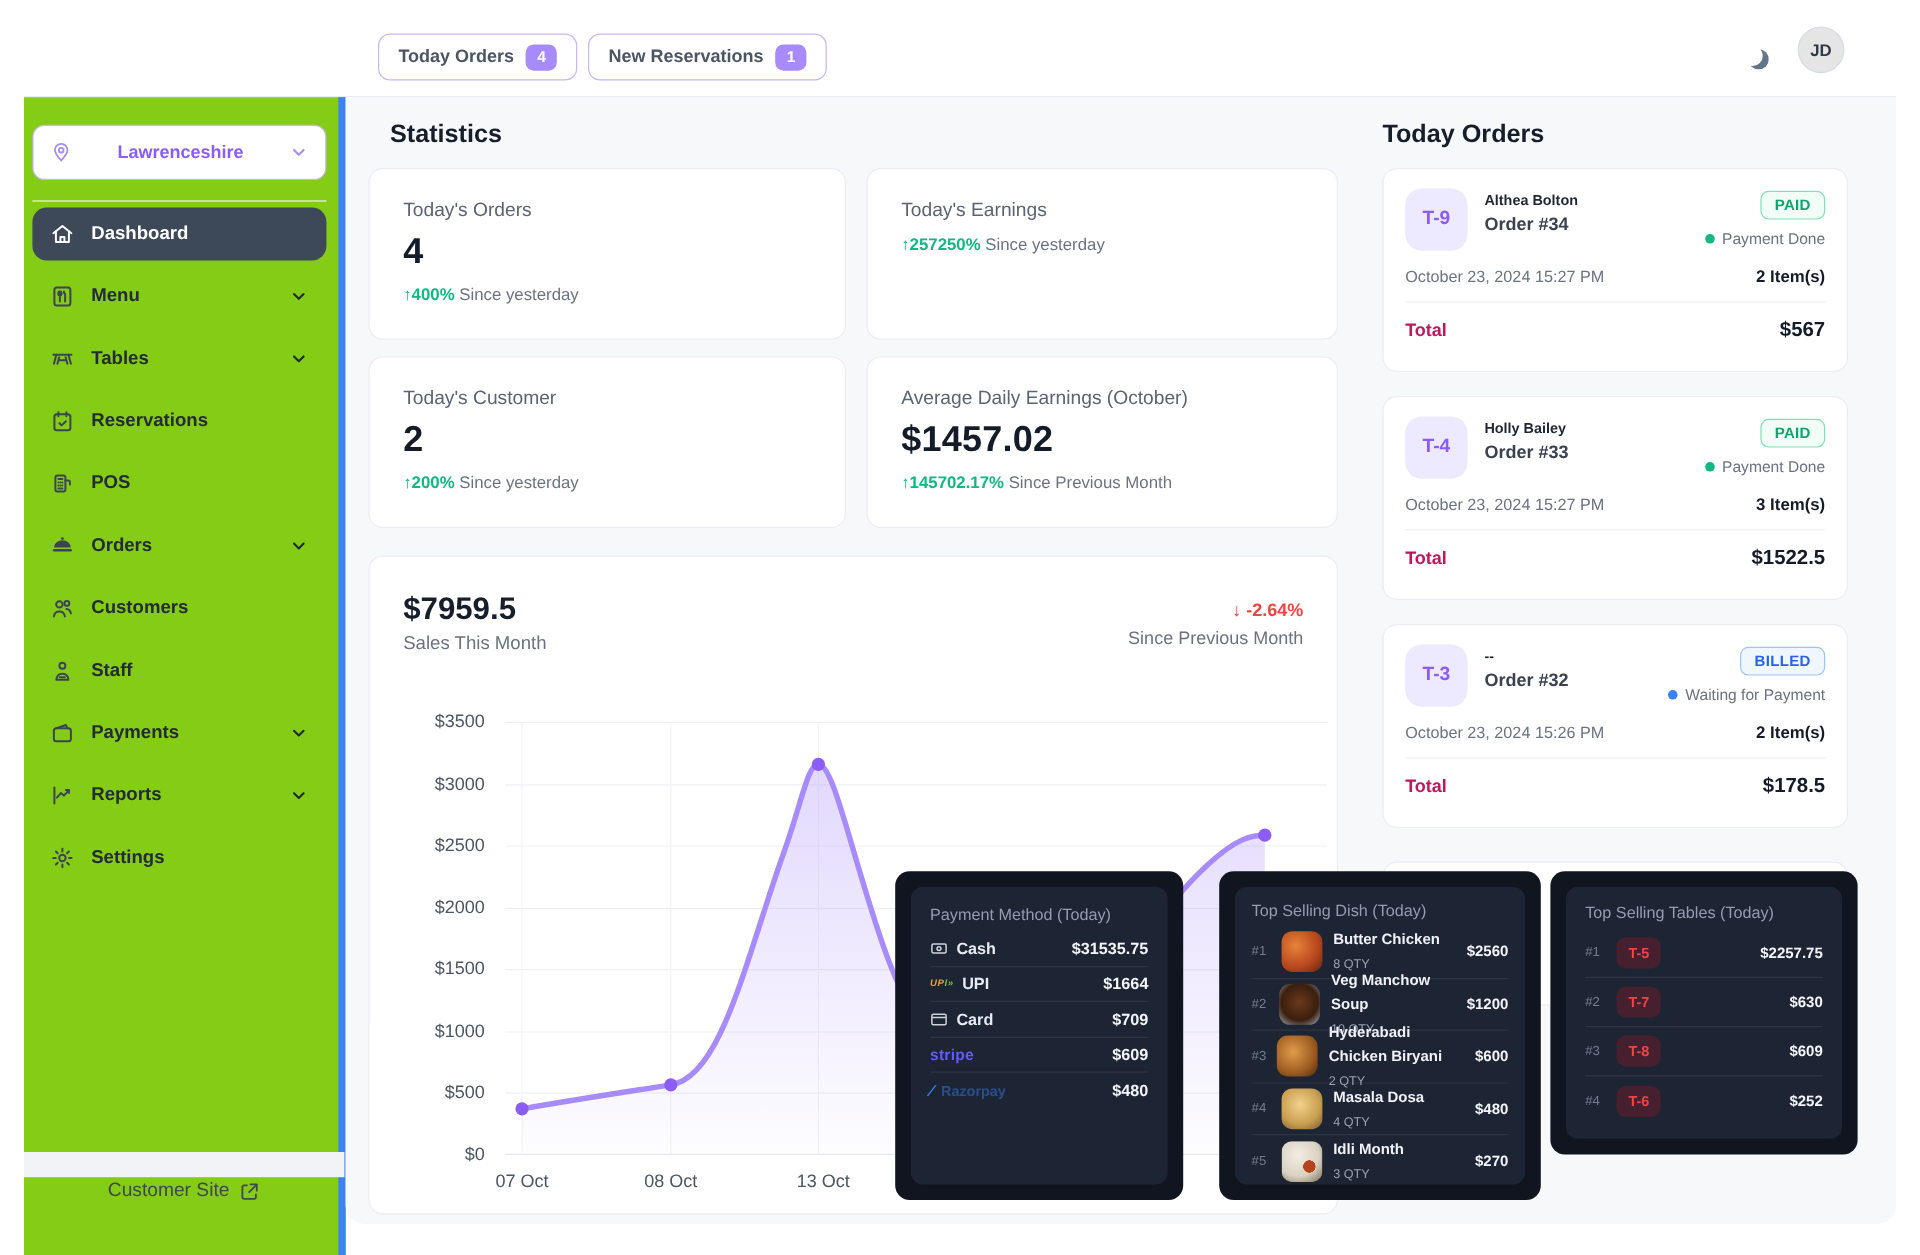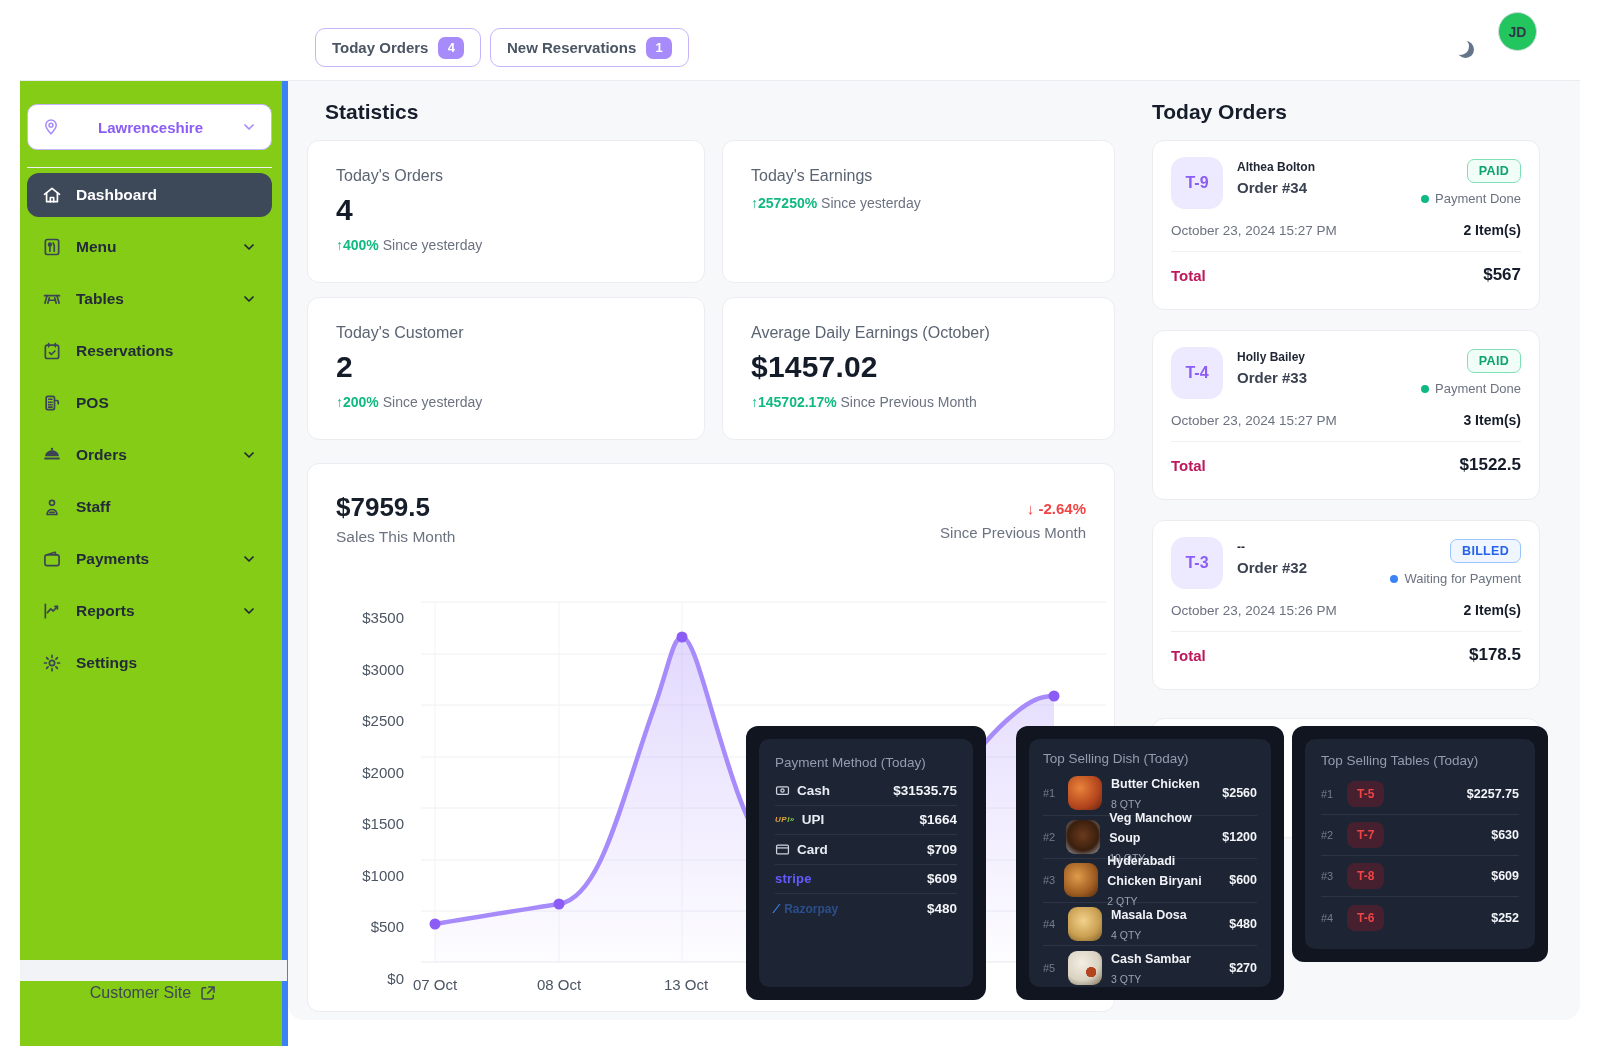--- a/index.html
+++ b/index.html
@@ -8,21 +8,21 @@
 
   
   .topbar { position:absolute; left:20px; top:0; width:1560px; height:81px; background:#fff; border-bottom:1px solid #ebecf0; }
   .pill-btn { position:absolute; top:28px; height:39px; display:flex; align-items:center; gap:10px; padding:0 16px;
     background:#fff; border:1.5px solid #c7b6fb; border-radius:10px; cursor:pointer; }
   .pill-btn .lbl { font-size:15px; font-weight:700; color:#4b5563; }
   .pill-btn .cnt { min-width:26px; height:22px; padding:0 7px; background:#a78bfa; color:#fff; font-size:13px; font-weight:700;
     border-radius:7px; display:flex; align-items:center; justify-content:center; }
   .moon { position:absolute; left:1430px; top:34px; width:30px; height:30px; display:flex; align-items:center; justify-content:center; cursor:pointer; }
   .moon .crescent { width:17px; height:17px; border-radius:50%; box-shadow: inset -5px -3px 0 0 #64748b; }
-  .avatar { position:absolute; left:1478px; top:12px; width:39px; height:39px; border-radius:50%; background:#22c55e; border:1px solid #d6dae1;
+  .avatar { position:absolute; left:1478px; top:22px; width:39px; height:39px; border-radius:50%; background:#e5e5e5; border:1px solid #d6dae1;
     display:flex; align-items:center; justify-content:center; font-size:14px; font-weight:700; color:#2f3847; cursor:pointer; }
 
   
   .sidebar { position:absolute; left:20px; top:81px; width:268px; height:965px; background:#84cc16; border-right:6px solid #3b82f6; }
   .loc-select { position:absolute; left:7px; top:23px; width:245px; height:46px; border:1.5px solid #c7b6fb; border-radius:10px;
     display:flex; align-items:center; padding:0 14px; gap:8px; cursor:pointer; background:#fff; }
   .loc-select .loc-label { flex:1; text-align:center; color:#8b5cf6; font-size:15px; font-weight:700; }
   .side-divider { position:absolute; left:7px; top:86px; width:245px; height:1px; background:#eef0f3; }
   .nav { position:absolute; left:7px; top:92px; width:245px; }
   .nav-item { height:44px; margin-bottom:8px; display:flex; align-items:center; gap:14px; padding:0 15px; border-radius:12px; cursor:pointer; color:#3b4455; }
@@ -45,21 +45,21 @@
   .stat-card .s-val { font-size:30px; font-weight:800; color:#141b29; margin-top:8px; letter-spacing:0.2px; }
   .stat-card .s-delta { margin-top:10px; font-size:14px; color:#6b7280; }
   .stat-card .s-delta .up { color:#10b981; font-weight:700; }
 
   
   .chart-card { position:absolute; left:19px; top:382px; width:808px; height:549px; background:#fff; border:1px solid #ececf1; border-radius:12px; }
   .c-title { position:absolute; left:28px; top:28px; font-size:26px; font-weight:800; color:#161d2b; }
   .c-sub { position:absolute; left:28px; top:64px; font-size:15.5px; color:#6b7280; }
   .c-delta { position:absolute; right:28px; top:36px; font-size:15px; font-weight:700; color:#ef4444; text-align:right; }
   .c-delta-note { position:absolute; right:28px; top:60px; font-size:15px; color:#6b7280; text-align:right; }
-  .yticks { position:absolute; left:30px; top:144px; width:66px; height:381px; display:flex; flex-direction:column; justify-content:space-between; align-items:flex-end; }
+  .yticks { position:absolute; left:30px; top:128px; width:66px; height:381px; display:flex; flex-direction:column; justify-content:space-between; align-items:flex-end; }
   .yticks span { font-size:15px; color:#4b5563; line-height:20px; }
   .xlab { position:absolute; top:512px; width:90px; text-align:center; font-size:15px; color:#4b5563; }
   .chart-svg { position:absolute; left:113px; top:117px; }
 
   
   .order-card { position:absolute; left:864px; width:388px; background:#fff; border:1px solid #ececf1; border-radius:12px; padding:16px 18px; }
   .oc-row1 { display:flex; gap:14px; }
   .t-badge { width:52px; height:52px; border-radius:14px; background:#ede9fe; color:#8b5cf6; font-weight:700; font-size:16px;
     display:flex; align-items:center; justify-content:center; }
   .oc-name { font-size:12px; font-weight:800; color:#1f2634; padding-top:3px; }
@@ -196,20 +196,29 @@
       <div class="nav-item">
         <svg width="20" height="20" viewBox="0 0 24 24" fill="currentColor">
             <path d="M12 6.3c-4.4 0-8 3-8.4 7.2h16.8C20 9.3 16.4 6.3 12 6.3z"></path>
             <rect x="2.5" y="15" width="19" height="2.4" rx="1.2"></rect>
             <circle cx="12" cy="4.6" r="1.4"></circle>
           </svg>
         <span class="nav-lbl">Orders</span>
         <svg class="chev" width="16" height="16" viewBox="0 0 24 24" fill="none" stroke="currentColor" stroke-width="2.6" stroke-linecap="round" stroke-linejoin="round">
             <polyline points="6 9 12 15 18 9"></polyline>
           </svg>
+      </div>
+      <div class="nav-item">
+        <svg width="20" height="20" viewBox="0 0 24 24" fill="none" stroke="currentColor" stroke-width="2" stroke-linecap="round" stroke-linejoin="round">
+            <circle cx="9" cy="8" r="3.2"></circle>
+            <path d="M3.5 20c.5-3.4 2.8-5 5.5-5s5 1.6 5.5 5"></path>
+            <circle cx="16.5" cy="7" r="2.4"></circle>
+            <path d="M16 12.6c2.3.2 4 1.7 4.5 4.4"></path>
+          </svg>
+        <span class="nav-lbl">Customers</span>
       </div>
       <div class="nav-item">
         <svg width="20" height="20" viewBox="0 0 24 24" fill="none" stroke="currentColor" stroke-width="2" stroke-linecap="round" stroke-linejoin="round">
             <circle cx="12" cy="7" r="3"></circle>
             <path d="M6 21c.4-3.8 2.8-6 6-6s5.6 2.2 6 6z"></path>
             <path d="M9.5 18.5h5"></path>
           </svg>
         <span class="nav-lbl">Staff</span>
       </div>
       <div class="nav-item">
@@ -485,21 +494,21 @@
       </div>
       <div class="dish-row">
         <span class="rank">#4</span>
         <span class="thumb t4"></span>
         <span class="dish-info"><span class="dish-name">Masala Dosa</span><br><span class="dish-qty">4 QTY</span></span>
         <span class="dish-amt">$480</span>
       </div>
       <div class="dish-row">
         <span class="rank">#5</span>
         <span class="thumb t5"></span>
-        <span class="dish-info"><span class="dish-name">Cash Sambar</span><br><span class="dish-qty">3 QTY</span></span>
+        <span class="dish-info"><span class="dish-name">Idli Month</span><br><span class="dish-qty">3 QTY</span></span>
         <span class="dish-amt">$270</span>
       </div>
     </div>
   </div>
 
   <div class="dpanel" style="left:1292px; top:726px; width:256px; height:236px;">
     <div class="dcard" style="padding:14px 16px 8px;">
       <div class="d-title">Top Selling Tables (Today)</div>
       <div class="tbl-row">
         <span class="rank">#1</span>

